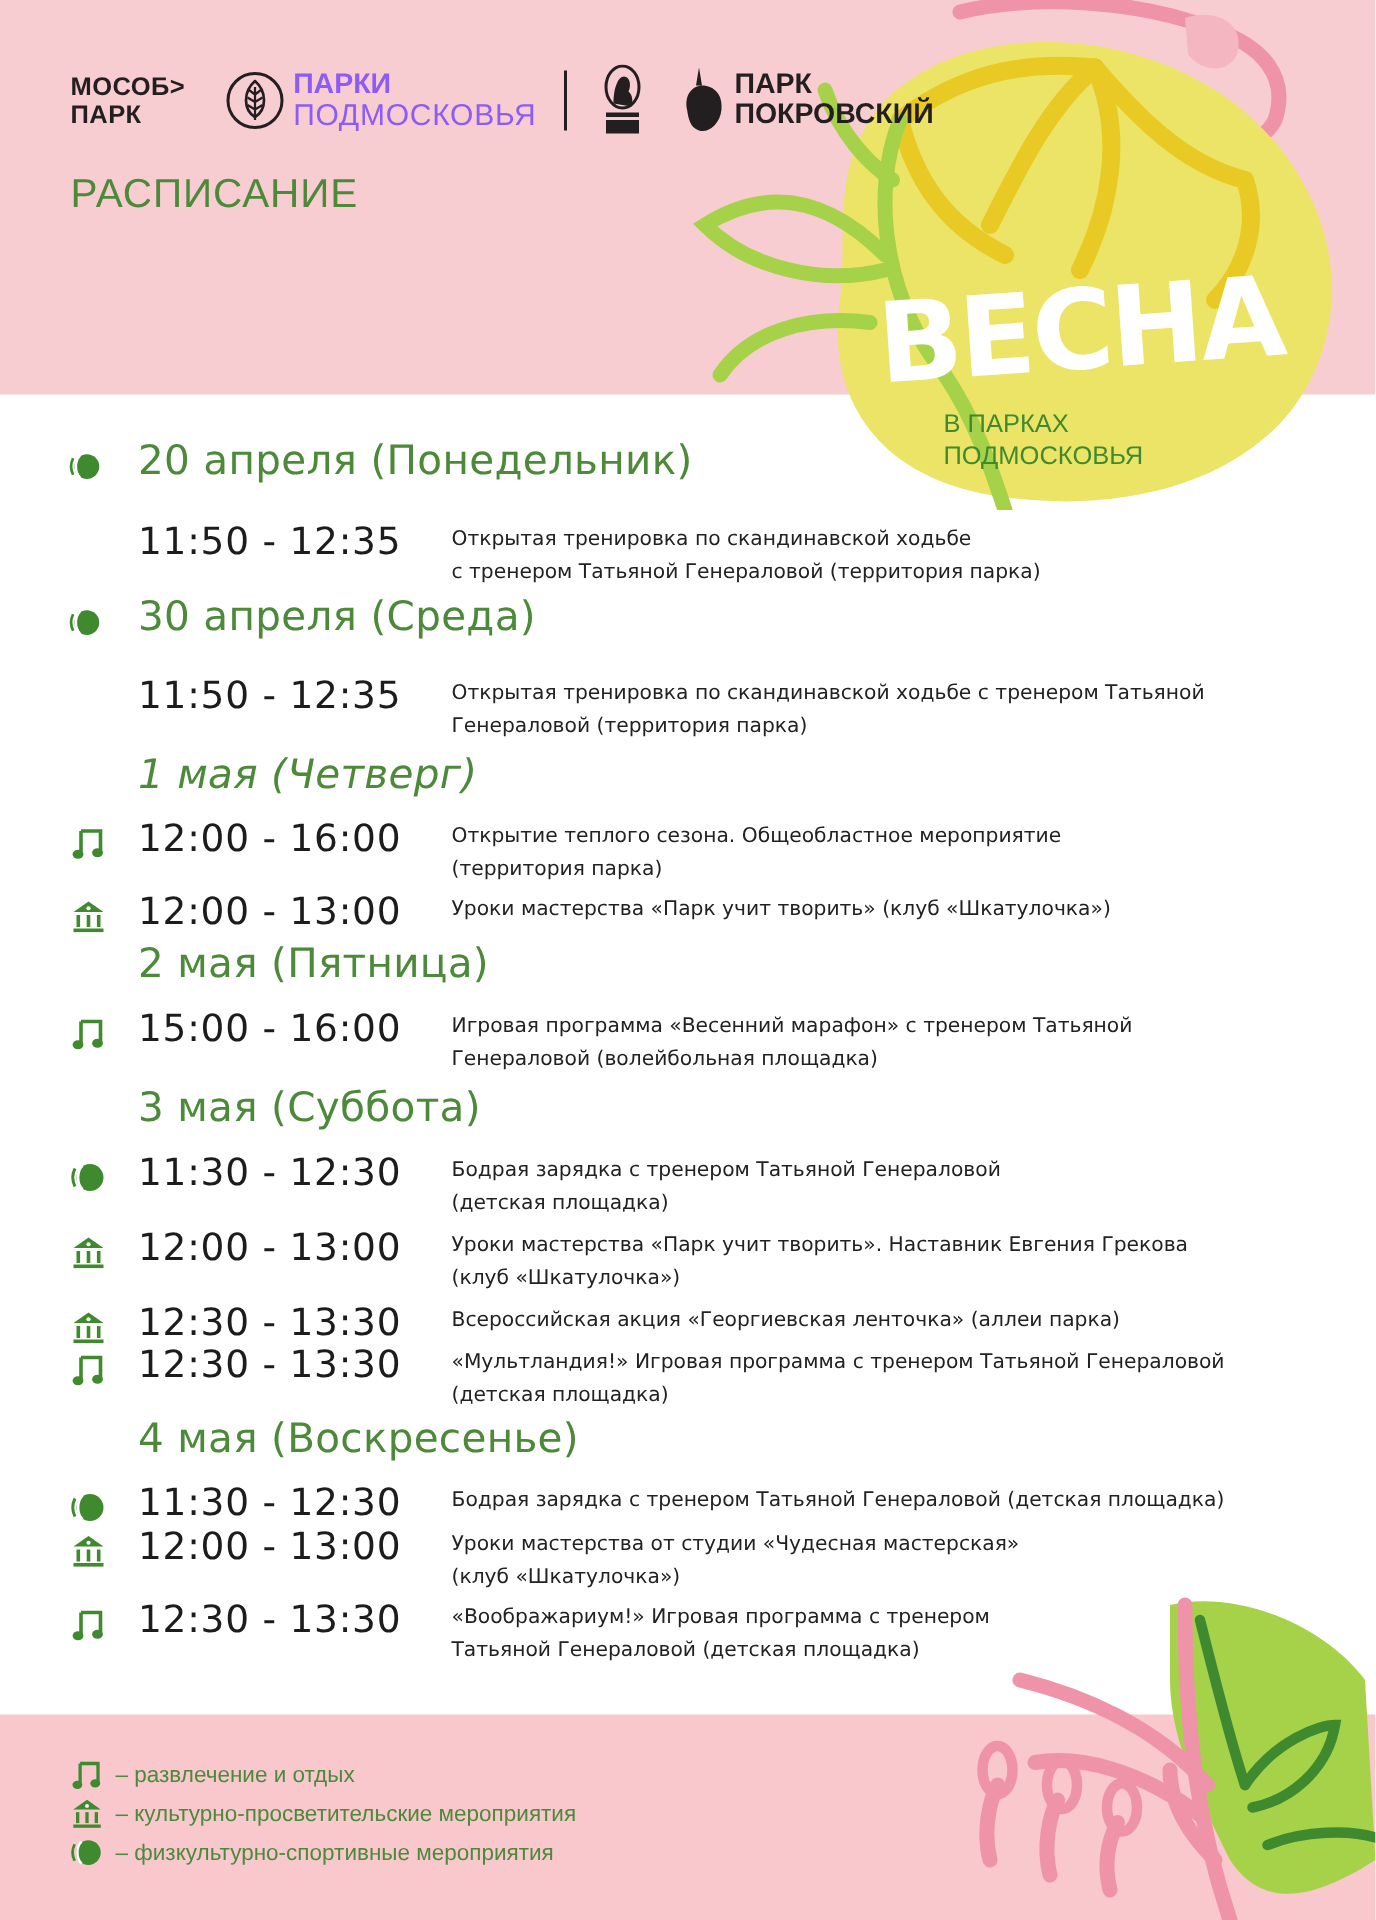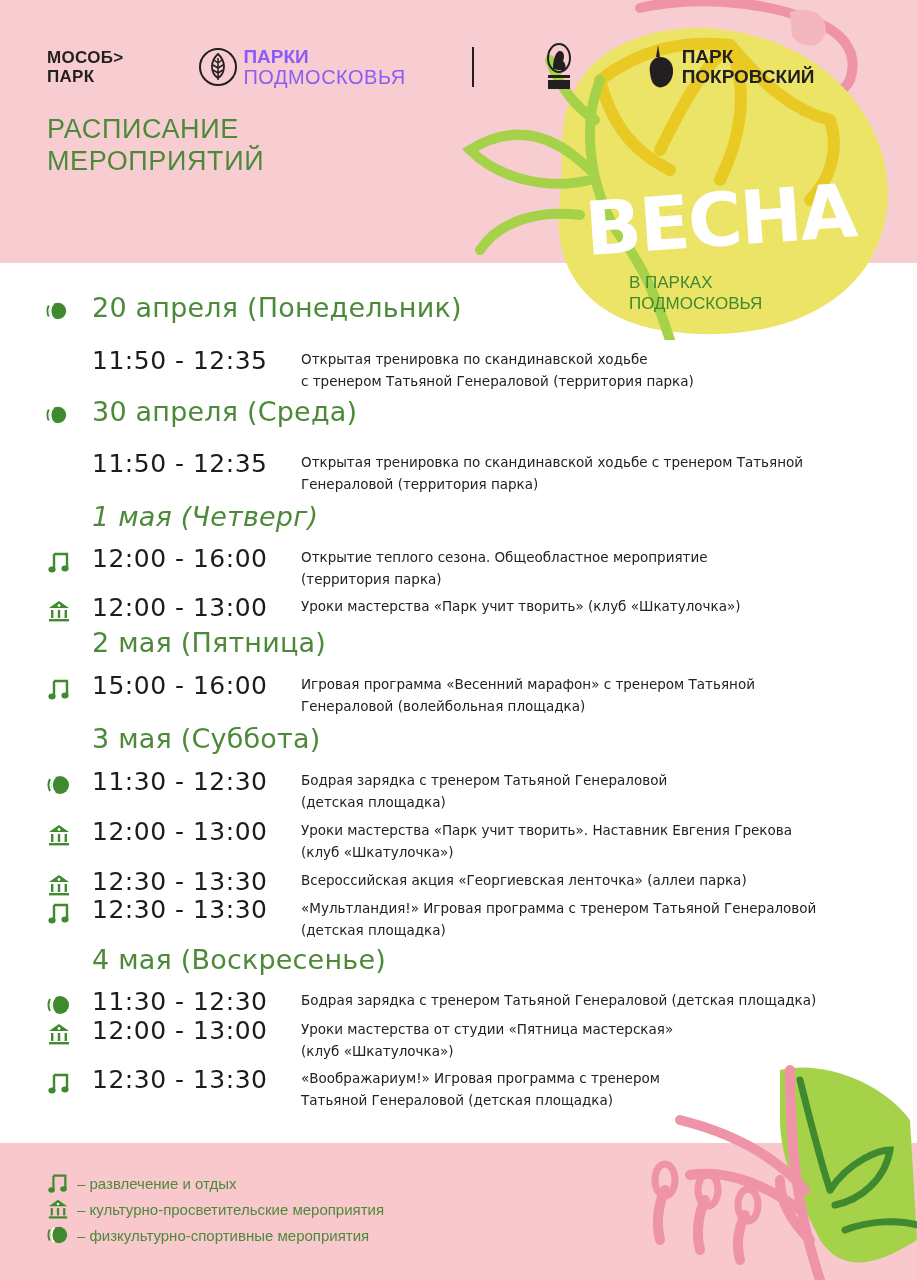--- a/index.html
+++ b/index.html
@@ -6,21 +6,21 @@
   html, body { width: 917px; height: 1280px; overflow: hidden; background: #ffffff; }
   body { position: relative; font-family: "DejaVu Sans", "Liberation Sans", sans-serif; color: #1c1c1c; }
 
   .header-band { position: absolute; left: 0; top: 0; width: 917px; height: 263px; background: #f8cdd1; }
   .footer-band { position: absolute; left: 0; top: 1143px; width: 917px; height: 137px; background: #f8c8cd; }
 
   
   .deco { position: absolute; pointer-events: none; }
 
   
-  .logo-row { position: absolute; top: 42px; left: 47px; height: 50px; display: flex; align-items: center; gap: 48px; }
+  .logo-row { position: absolute; top: 42px; left: 47px; height: 50px; display: flex; align-items: center; }
   .logo-mosob { font-family: "Liberation Sans", sans-serif; font-weight: 700; font-size: 17px; line-height: 19px; color: #231f20; letter-spacing: 0.3px; }
   .logo-parki { display: flex; align-items: center; margin-left: 28px; }
   .leaf-circle { width: 38px; height: 38px; border: 2px solid #231f20; border-radius: 50%; display: flex; align-items: center; justify-content: center; }
   .parki-text { margin-left: 6px; font-family: "Liberation Sans", sans-serif; color: #8b5cf6; }
   .parki-text .l1 { font-weight: 700; font-size: 19px; line-height: 20px; }
   .parki-text .l2 { font-weight: 400; font-size: 20px; line-height: 21px; letter-spacing: 0.5px; }
   .logo-divider { width: 2px; height: 40px; background: #231f20; margin-left: 18px; }
   .logo-portrait { margin-left: 24px; width: 26px; height: 48px; }
   .logo-pokrov { display: flex; align-items: center; margin-left: 26px; }
   .pokrov-text { margin-left: 6px; font-family: "Liberation Sans", sans-serif; font-weight: 700; font-size: 19px; line-height: 20px; color: #231f20; }
@@ -128,21 +128,20 @@
     </svg>
     <div class="pokrov-text">
       <div>ПАРК</div>
       <div>ПОКРОВСКИЙ</div>
     </div>
   </div>
 </div>
 
 <div class="title">
   <div>РАСПИСАНИЕ</div>
-  <div>МЕРОПРИЯТИЙ</div>
 </div>
 
 <div class="vesna-sub">
   <div>В ПАРКАХ</div>
   <div>ПОДМОСКОВЬЯ</div>
 </div>
 
 <svg width="0" height="0" style="position:absolute">
   <defs>
     <symbol id="ico-music" viewBox="0 0 24 24">
@@ -288,21 +287,21 @@
     <div class="desc">
       <div>Бодрая зарядка с тренером Татьяной Генераловой (детская площадка)</div>
     </div>
   </div>
   <div class="row" style="top:1016px;">
     <svg class="ico">
         <use href="#ico-museum"></use>
       </svg>
     <div class="time">12:00 - 13:00</div>
     <div class="desc">
-      <div>Уроки мастерства от студии «Пятница мастерская»</div>
+      <div>Уроки мастерства от студии «Чудесная мастерская»</div>
       <div>(клуб «Шкатулочка»)</div>
     </div>
   </div>
   <div class="row" style="top:1065px;">
     <svg class="ico">
         <use href="#ico-music"></use>
       </svg>
     <div class="time">12:30 - 13:30</div>
     <div class="desc">
       <div>«Воображариум!» Игровая программа с тренером</div>

